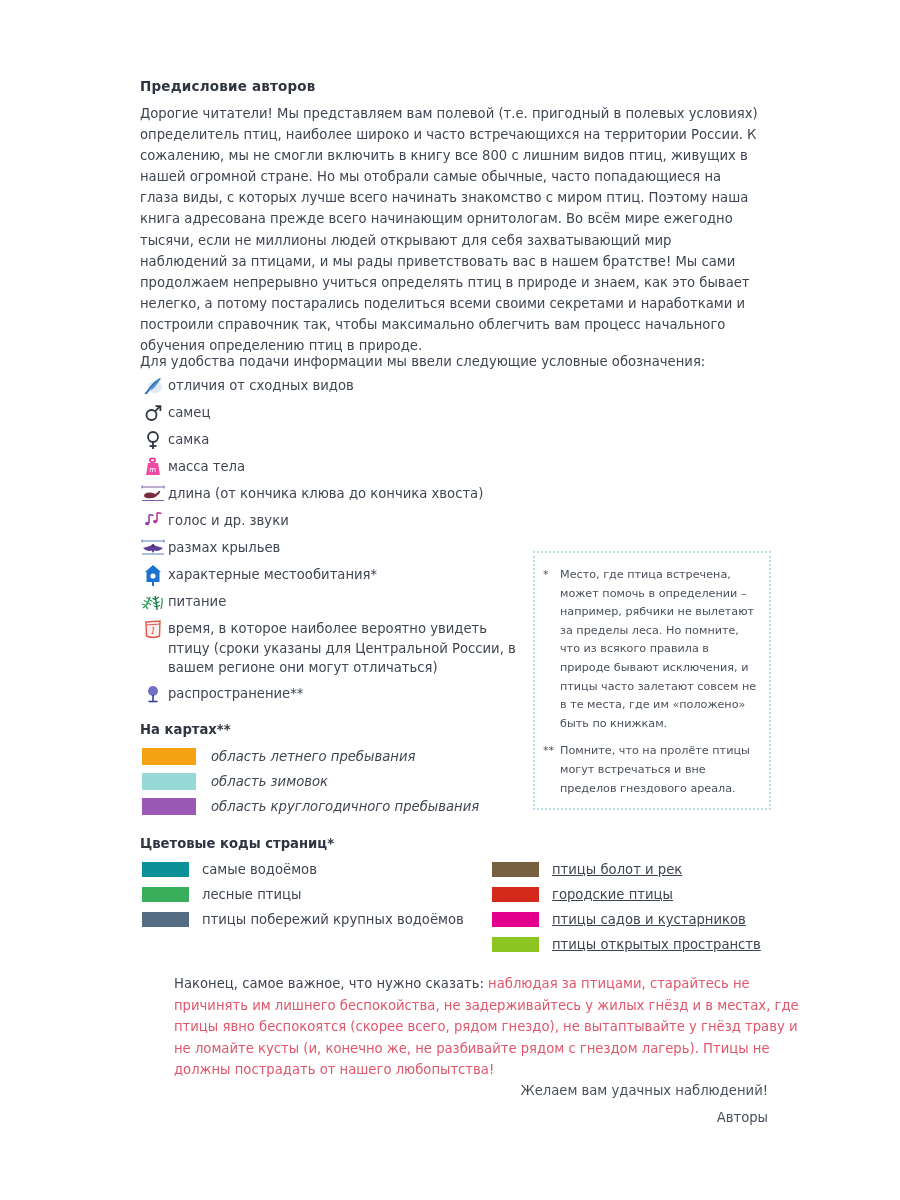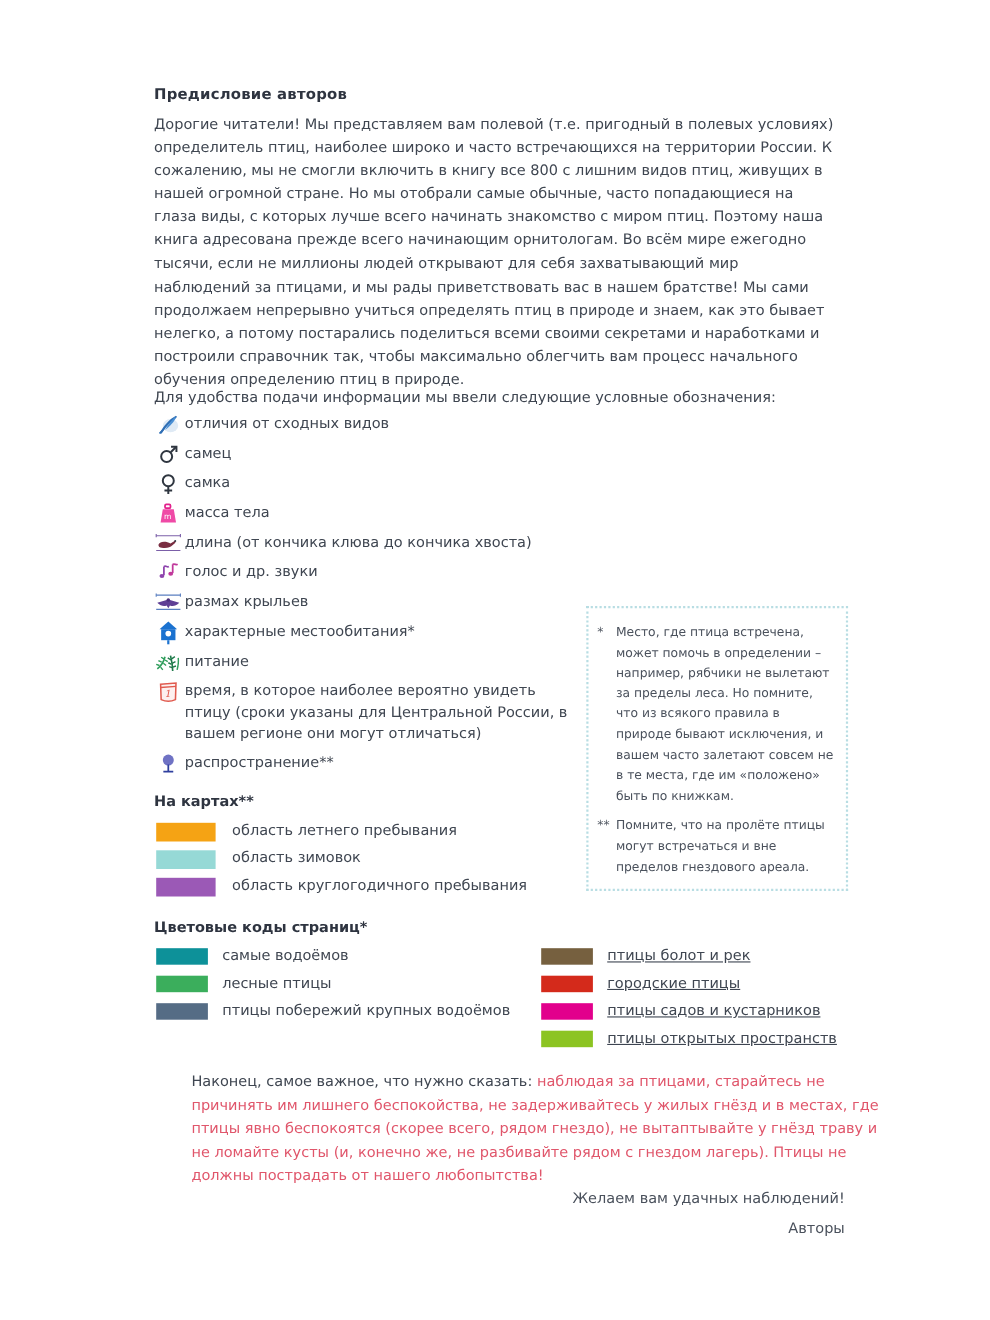--- a/index.html
+++ b/index.html
@@ -35,21 +35,21 @@
   .sym-ico{width:30px;min-width:30px;height:22px;display:flex;align-items:center;justify-content:center;}
   .sym-txt{font-size:13.2px;line-height:19.5px;color:#3f4651;padding-top:1px;}
   .sym-row.tall .sym-txt{line-height:19.5px;}
 
   
   .maps-head{
     position:absolute;left:140px;top:722px;
     font-size:13.2px;font-weight:bold;color:#2e3440;
   }
   .map-list{position:absolute;left:142px;top:748px;}
-  .map-row{display:flex;margin-bottom:8px;}
+  .map-row{display:flex;align-items:center;margin-bottom:8px;font-style:italic;}
   .swatch-wide{width:54px;height:17px;min-width:54px;}
   .map-lbl{font-size:13.2px;color:#3f4651;margin-left:15px;}
 
   
   .codes-head{
     position:absolute;left:140px;top:836px;
     font-size:13.2px;font-weight:bold;color:#2e3440;
   }
   .codes{position:absolute;left:142px;top:862px;width:640px;}
   .codes-col{position:absolute;top:0;}
@@ -276,21 +276,21 @@
       <div class="code-row">
         <span class="swatch-sm" style="background: rgb(140, 196, 34);"></span>
         <span class="code-lbl">птицы открытых пространств</span>
       </div>
     </div>
   </div>
 
   <div class="notebox">
     <div class="note">
       <span class="mark">*</span>
-      <span class="body">Место, где птица встречена, может помочь в определении – например, рябчики не вылетают за пределы леса. Но помните, что из всякого правила в природе бывают исключения, и вашем часто залетают совсем не в те места, где им «положено» быть по книжкам.</span>
+      <span class="body">Место, где птица встречена, может помочь в определении – например, рябчики не вылетают за пределы леса. Но помните, что из всякого правила в природе бывают исключения, и птицы часто залетают совсем не в те места, где им «положено» быть по книжкам.</span>
     </div>
     <div class="note">
       <span class="mark">**</span>
       <span class="body">Помните, что на пролёте птицы могут встречаться и вне пределов гнездового ареала.</span>
     </div>
   </div>
 
   <div class="closing">
     <span class="lead-black">Наконец, самое важное, что нужно сказать: </span><span>наблюдая за птицами, старайтесь не причинять им лишнего беспокойства, не задерживайтесь у жилых гнёзд и в местах, где птицы явно беспокоятся (скорее всего, рядом гнездо), не вытаптывайте у гнёзд траву и не ломайте кусты (и, конечно же, не разбивайте рядом с гнездом лагерь). Птицы не должны пострадать от нашего любопытства!</span>
   </div>

